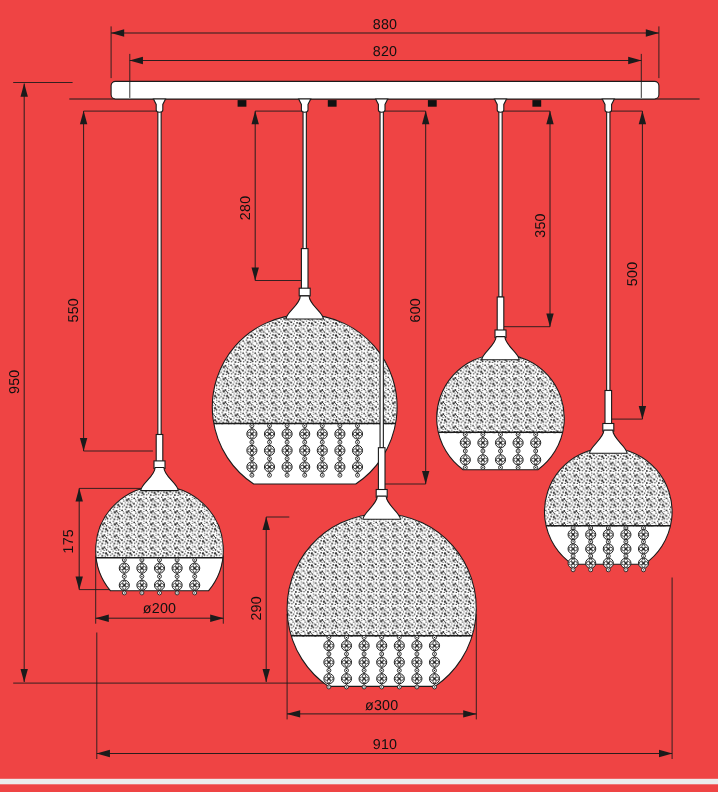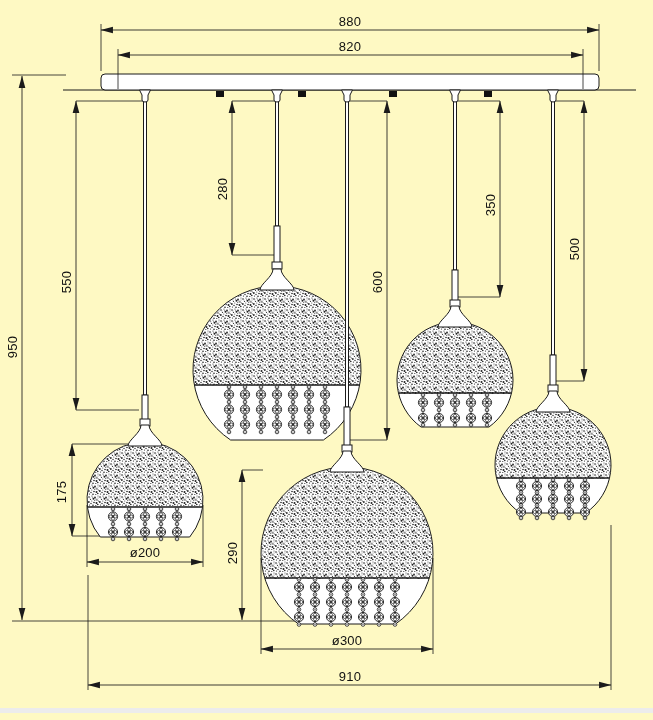--- a/index.html
+++ b/index.html
@@ -1,16 +1,16 @@
 <!DOCTYPE html>
 <html><head>
 <meta charset="utf-8">
 <style>
   html,body{margin:0;padding:0;background:#fff;}
-  .canvas{position:relative;width:653px;height:720px;background:#fef9c3;overflow:hidden;
+  .canvas{position:relative;width:653px;height:720px;background:#ef4444;overflow:hidden;
           font-family:"Liberation Sans", sans-serif;}
   svg{display:block;}
   .ln{stroke:#1b1b1b;stroke-width:1;fill:none;}
   .wf{stroke:#1b1b1b;stroke-width:1;fill:#ffffff;}
   .dim{stroke:#1b1b1b;stroke-width:.85;fill:none;}
   .ext{stroke:#1b1b1b;stroke-width:.8;fill:none;}
   .band{stroke:#1b1b1b;stroke-width:1.3;fill:none;}
   .lbl{font-family:"Liberation Sans", sans-serif;font-size:13px;fill:#111;
        text-anchor:middle;letter-spacing:.2px;}
   .edge{fill:#ececec;}

